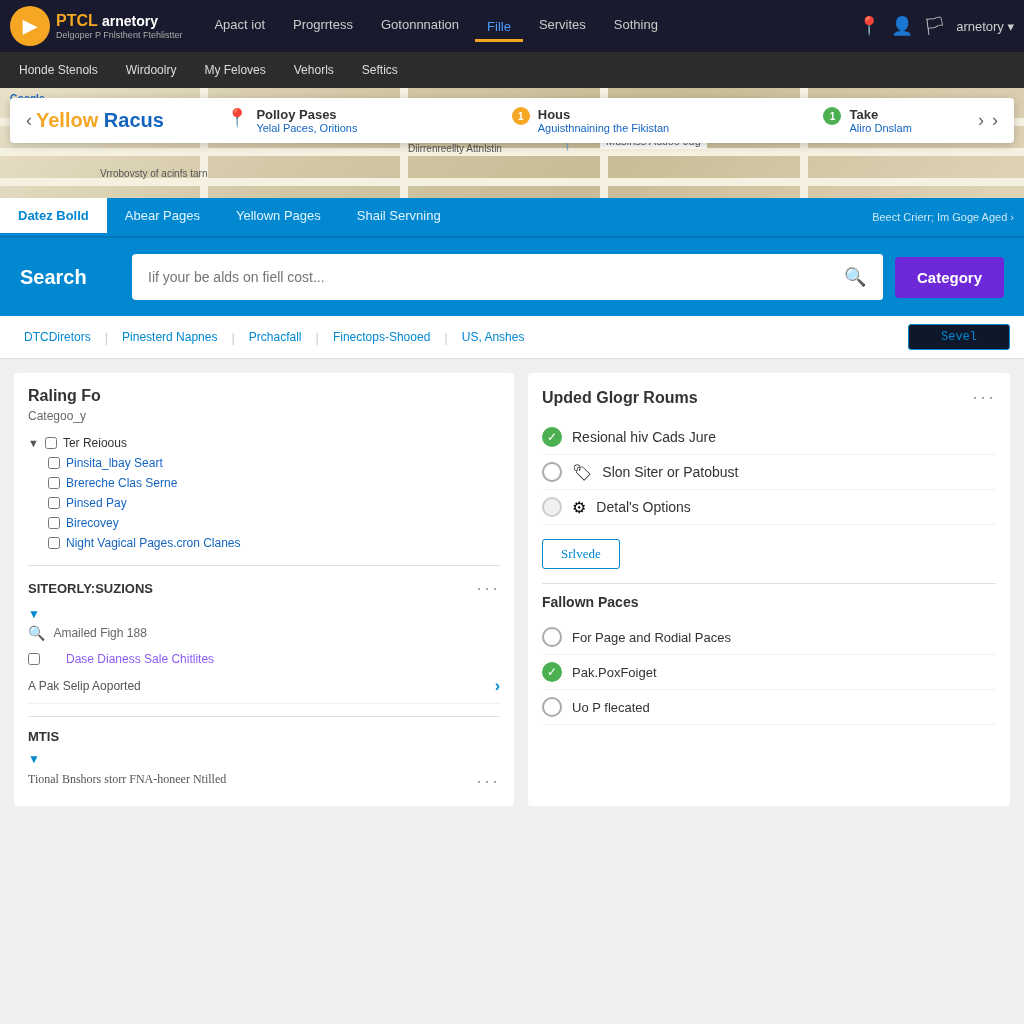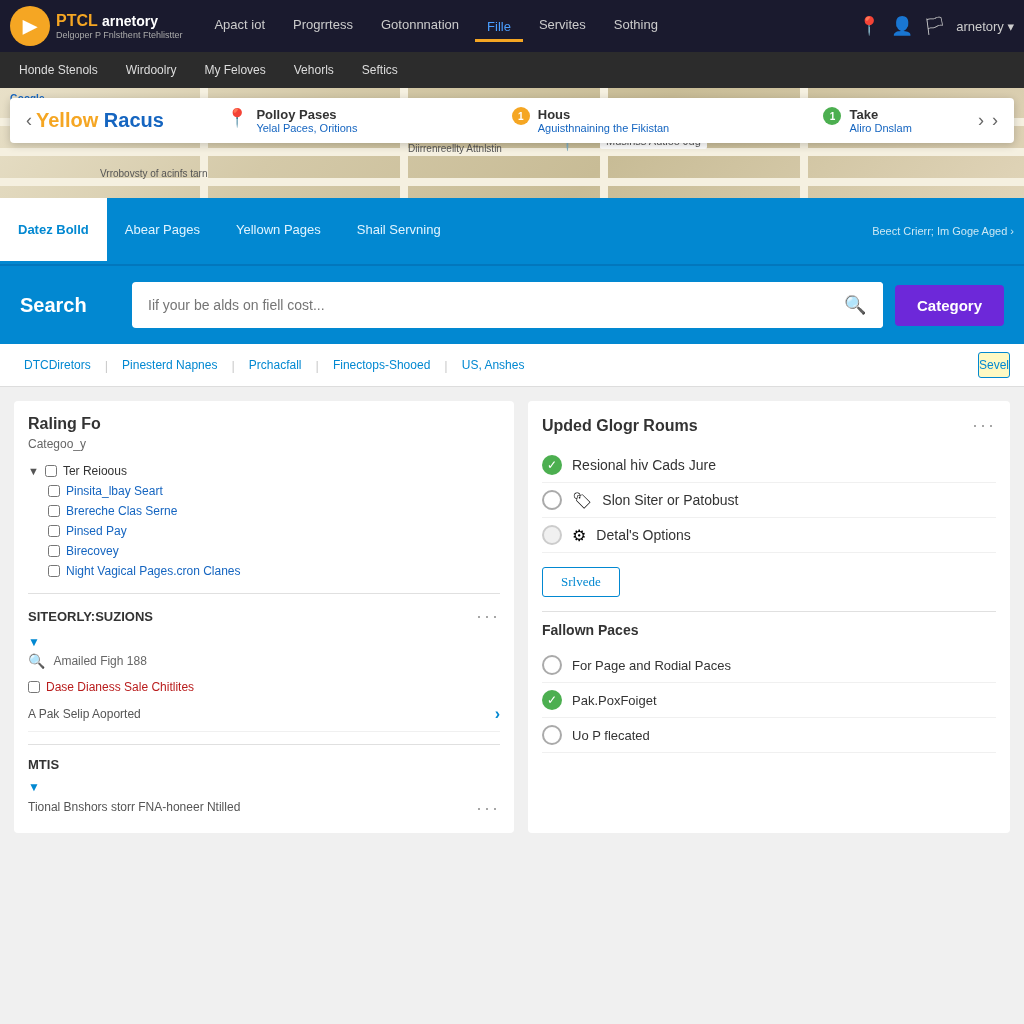--- a/index.html
+++ b/index.html
@@ -101,21 +101,21 @@
     }
     .badge-green { background: #4caf50; }
 
     
     .tabs-row {
       background: #0288d1;
       display: flex; align-items: center;
       padding: 0; border-bottom: 2px solid #0277bd;
     }
     .tab-item {
-      padding: 24px 18px; color: #e0f4ff; font-size: 13px; cursor: pointer; border-bottom: 3px solid transparent;
+      padding: 10px 18px; color: #e0f4ff; font-size: 13px; cursor: pointer; border-bottom: 3px solid transparent;
     }
     .tab-item.active { background: white; color: #0288d1; font-weight: bold; border-bottom: 3px solid #0288d1; }
     .google-credit {
       margin-left: auto; color: #cce8f4; font-size: 11px; padding: 0 10px;
     }
 
     
     .search-bar-section {
       background: #0288d1; padding: 16px 20px; display: flex; align-items: center; gap: 12px;
     }
@@ -141,21 +141,21 @@
     .filter-row {
       background: white; display: flex; align-items: center;
       padding: 8px 14px; border-bottom: 1px solid #ddd; gap: 4px;
     }
     .filter-link {
       color: #0288d1; font-size: 12px; cursor: pointer; padding: 4px 10px; text-decoration: none;
     }
     .filter-sep { color: #ccc; }
     .sevel-btn {
       margin-left: auto; border: 1px solid #0288d1; color: #0288d1;
-      background: #fef9c3; padding: 5px 0; border-radius: 3px; cursor: pointer; font-size: 12px;
+      background: #0f172a; padding: 5px 32px; border-radius: 3px; cursor: pointer; font-size: 12px; font-family: Liberation Mono, monospace;
     }
 
     
     .main-content {
       display: flex; gap: 0; background: #f0f0f0; padding: 14px; gap: 14px;
     }
 
     
     .left-panel {
       background: white; width: 500px; border-radius: 4px; padding: 14px; flex-shrink: 0;
@@ -182,21 +182,21 @@
 
     .search-section-row {
       display: flex; align-items: center; gap: 8px; margin-bottom: 8px;
     }
     .search-icon-sm { color: #666; font-size: 14px; }
     .search-section-text { font-size: 12px; color: #666; }
 
     .link-item-row {
       display: flex; align-items: center; gap: 6px; padding: 3px 0;
     }
-    .link-text { color: #b91c1c; font-size: 12px; cursor: pointer; }
+    .link-text { color: #8b5cf6; font-size: 12px; cursor: pointer; margin-left: 20px; }
 
     .expandable-row {
       display: flex; align-items: center; justify-content: space-between;
       padding: 8px 0; border-bottom: 1px solid #f0f0f0; text-align: right;
     }
     .expandable-label { font-size: 12px; color: #555; }
     .chevron-right { color: #0288d1; font-size: 16px; font-weight: bold; }
 
     
     .right-panel {
@@ -421,21 +421,21 @@
     </div>
 
     <hr class="section-divider">
 
     <div class="section-header">
       <span class="section-title">MTIS</span>
     </div>
     <div style="display:flex; align-items:center; margin-bottom:6px;">
       <span class="filter-expand-arrow">▼</span>
     </div>
-    <div style="font-size:12px; color:#555;">Tional Bnshors storr FNA-honeer Ntilled</div>
+    <div style="font-size:12px; color:#555;font-family:Liberation Serif, serif;">Tional Bnshors storr FNA-honeer Ntilled</div>
     <span class="more-dots" style="float:right; margin-top:-16px;">···</span>
   </div>
 
   <div class="right-panel">
     <div class="right-section-header">
       <span class="right-section-title">Upded Glogr Roums</span>
       <span class="more-dots">···</span>
     </div>
 
     <div class="status-list">

